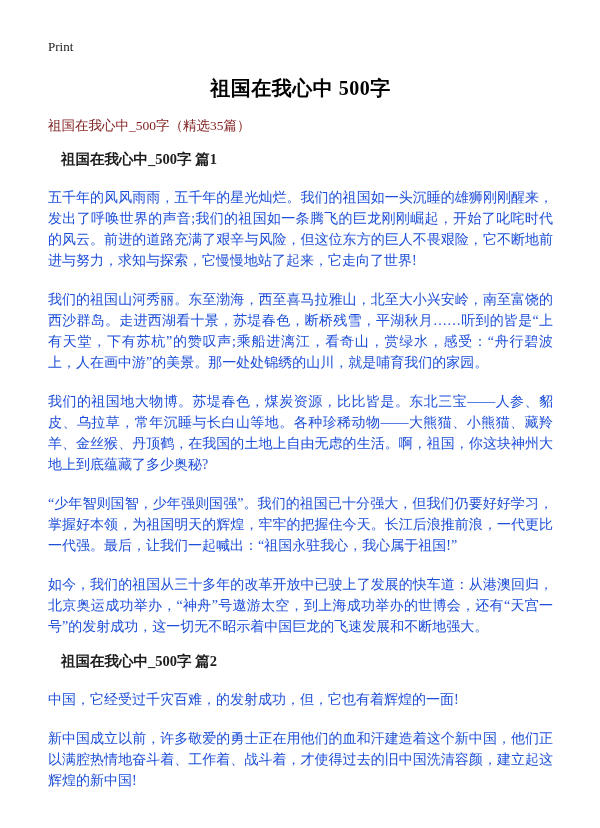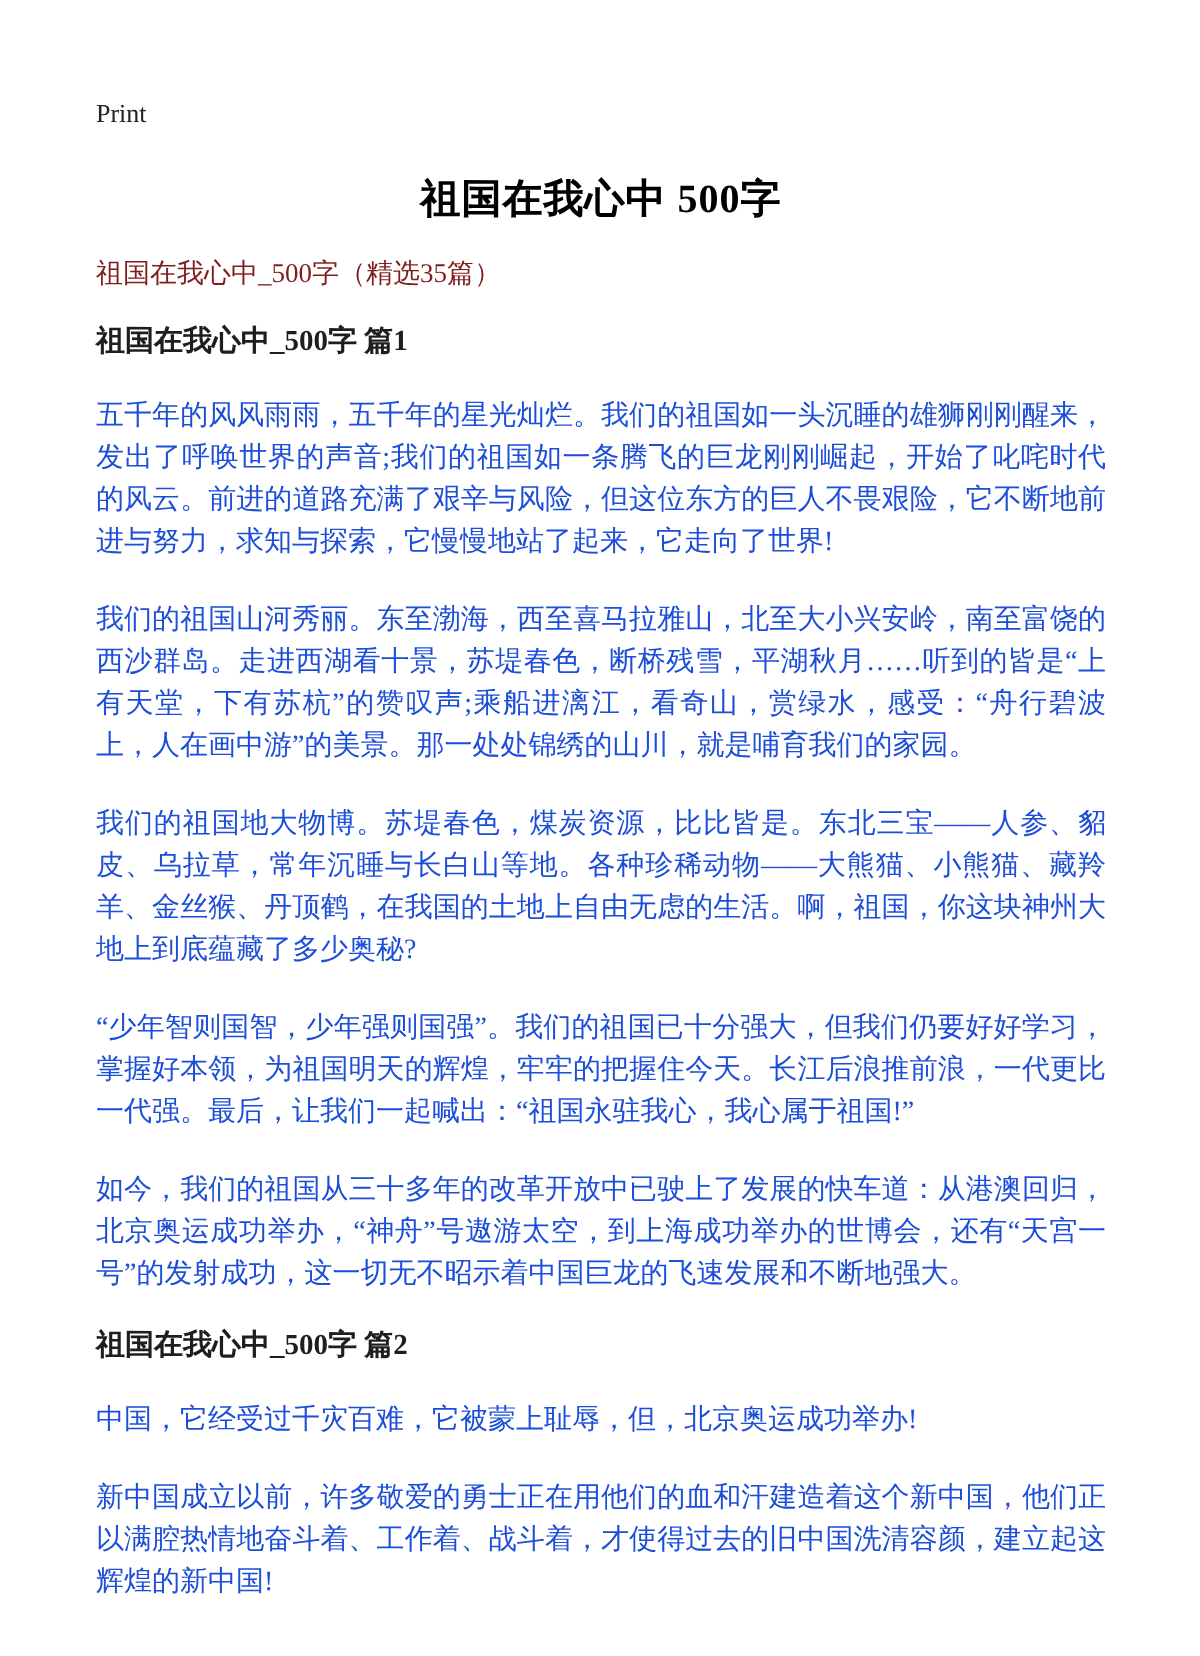--- a/index.html
+++ b/index.html
@@ -9,21 +9,21 @@
   }
   body {
     height: 828px;
     font-family: "Liberation Serif", "DejaVu Serif", serif;
     color: #2a2a2a;
     overflow: hidden;
   }
   .page {
     width: 600px;
     height: 828px;
-    padding: 48px 47px 0 48px;
+    padding: 37px 47px 0 48px;
     background: #ffffff;
   }
   .print-link {
     font-family: "Liberation Serif", serif;
     font-size: 13px;
     color: #222222;
     display: inline-block;
     cursor: pointer;
   }
   .doc-title {
@@ -38,20 +38,21 @@
     font-size: 13.5px;
     color: #7f1d1d;
     margin-top: 15px;
   }
   .section-heading {
     font-size: 14.5px;
     font-weight: bold;
     color: #1e1e1e;
     margin-top: 15px;
     margin-bottom: 13px;
+    margin-left: 13px;
   }
   .para {
     font-size: 14px;
     line-height: 21px;
     color: #1d4ed8;
     margin-bottom: 11px;
     text-align: justify;
     text-justify: inter-ideograph;
     word-break: break-all;
     margin-top: 18px;
@@ -72,17 +73,17 @@
     <h2 class="section-heading">祖国在我心中_500字 篇1</h2>
     <p class="para">五千年的风风雨雨，五千年的星光灿烂。我们的祖国如一头沉睡的雄狮刚刚醒来，发出了呼唤世界的声音;我们的祖国如一条腾飞的巨龙刚刚崛起，开始了叱咤时代的风云。前进的道路充满了艰辛与风险，但这位东方的巨人不畏艰险，它不断地前进与努力，求知与探索，它慢慢地站了起来，它走向了世界!</p>
     <p class="para">我们的祖国山河秀丽。东至渤海，西至喜马拉雅山，北至大小兴安岭，南至富饶的西沙群岛。走进西湖看十景，苏堤春色，断桥残雪，平湖秋月……听到的皆是“上有天堂，下有苏杭”的赞叹声;乘船进漓江，看奇山，赏绿水，感受：“舟行碧波上，人在画中游”的美景。那一处处锦绣的山川，就是哺育我们的家园。</p>
     <p class="para">我们的祖国地大物博。苏堤春色，煤炭资源，比比皆是。东北三宝——人参、貂皮、乌拉草，常年沉睡与长白山等地。各种珍稀动物——大熊猫、小熊猫、藏羚羊、金丝猴、丹顶鹤，在我国的土地上自由无虑的生活。啊，祖国，你这块神州大地上到底蕴藏了多少奥秘?</p>
     <p class="para">“少年智则国智，少年强则国强”。我们的祖国已十分强大，但我们仍要好好学习，掌握好本领，为祖国明天的辉煌，牢牢的把握住今天。长江后浪推前浪，一代更比一代强。最后，让我们一起喊出：“祖国永驻我心，我心属于祖国!”</p>
     <p class="para">如今，我们的祖国从三十多年的改革开放中已驶上了发展的快车道：从港澳回归，北京奥运成功举办，“神舟”号遨游太空，到上海成功举办的世博会，还有“天宫一号”的发射成功，这一切无不昭示着中国巨龙的飞速发展和不断地强大。</p>
   </section>
 
   <section>
     <h2 class="section-heading">祖国在我心中_500字 篇2</h2>
-    <p class="para">中国，它经受过千灾百难，它被蒙上耻辱，但，北京奥运成功举办!</p>
+    <p class="para">中国，它经受过千灾百难，的发射成功，但，它也有着辉煌的一面!</p>
     <p class="para">新中国成立以前，许多敬爱的勇士正在用他们的血和汗建造着这个新中国，他们正以满腔热情地奋斗着、工作着、战斗着，才使得过去的旧中国洗清容颜，建立起这辉煌的新中国!</p>
   </section>
 
 </div>
 
 </body></html>

